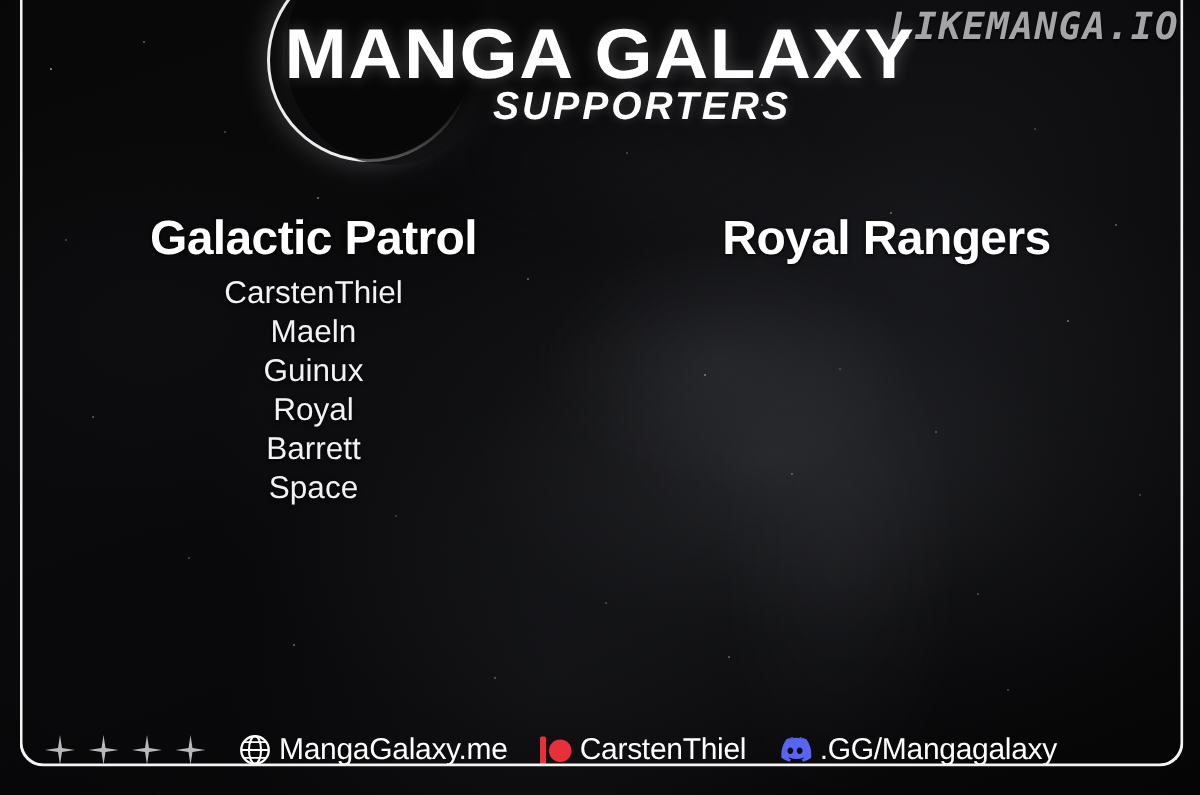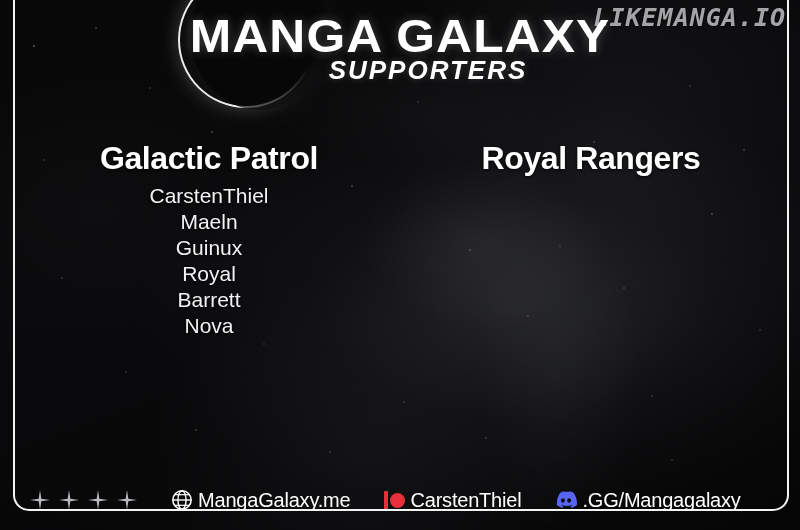--- a/index.html
+++ b/index.html
@@ -216,21 +216,21 @@
 
   
   .footer {
     position: absolute;
     left: 16px;
     right: 0;
     bottom: 12px;
     height: 36px;
     display: flex;
     align-items: center;
-    gap: 12px;
+    gap: 0;
   }
   .sparkles {
     display: flex;
     align-items: center;
     gap: 9px;
     margin-left: 14px;
     margin-right: 22px;
   }
   .sparkle {
     width: 20px;
@@ -306,21 +306,21 @@
   <div class="tiers">
 
     <div class="tier">
       <div class="tier-title">Galactic Patrol</div>
       <ul class="tier-list">
         <li>CarstenThiel</li>
         <li>Maeln</li>
         <li>Guinux</li>
         <li>Royal</li>
         <li>Barrett</li>
-        <li>Nova</li>
+        <li>Space</li>
       </ul>
     </div>
 
     <div class="tier">
       <div class="tier-title">Royal Rangers</div>
     </div>
 
 
   </div>
 

